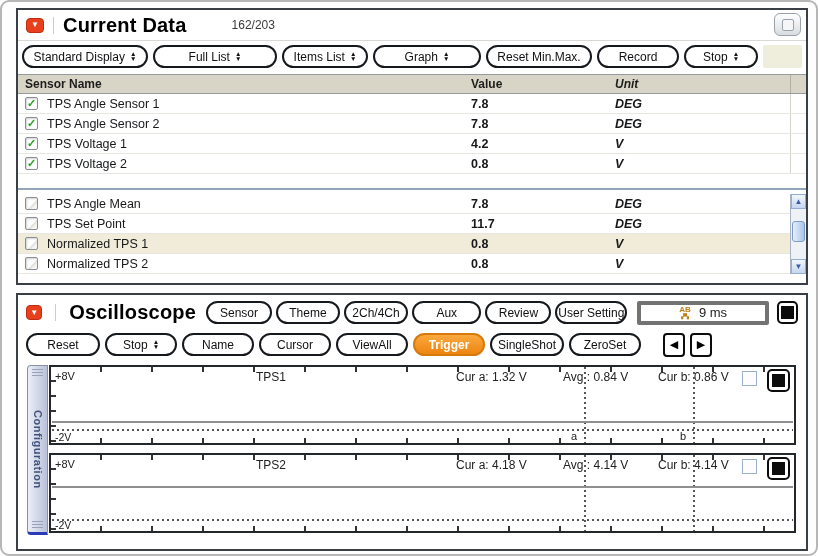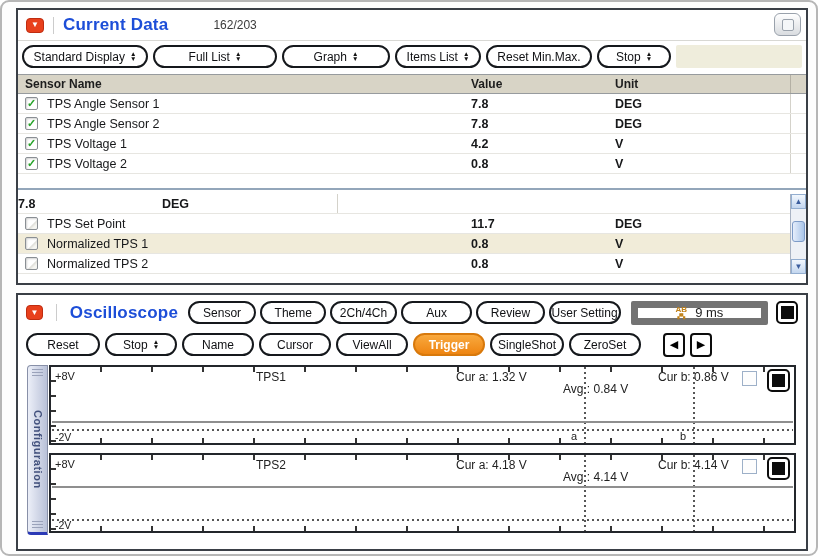--- a/index.html
+++ b/index.html
@@ -8,42 +8,42 @@
 
   .panel { position:absolute; left:14px; width:792px; background:#fff; border:2px solid #3a3f46; }
   #current-data { top:6px; height:277px; }
   #oscilloscope { top:291px; height:258px; }
 
   
   .p-head { position:relative; display:flex; align-items:center; height:31px; padding:0 8px; border-bottom:1px solid #d8d8d4; }
   .red-ic { width:18px; height:15px; background:#e8401c; border:1px solid #bf2c10; border-radius:4px; color:#fff;
             display:flex; align-items:center; justify-content:center; font-size:8px; line-height:1; }
   .hdiv { width:1px; height:17px; background:#ccc; margin:0 9px; }
-  .p-title { font-size:17px; font-weight:bold; color:#1d4ed8; letter-spacing:.2px; }
+  .p-title { font-size:20px; font-weight:bold; color:#000000; letter-spacing:.2px; }
   .counter { font-size:12px; color:#3a3a3a; margin-left:45px; }
   .win-btn { position:absolute; right:5px; top:3px; width:27px; height:23px; border:1px solid #9aa2ac; border-radius:6px;
              background:linear-gradient(#ffffff,#d9dce0); display:flex; align-items:center; justify-content:center; cursor:pointer; }
   .win-btn .sq { width:12px; height:12px; background:#f4f6f8; border:1.5px solid #9aa2ac; border-radius:2px; }
 
   
   .btn { height:23px; background:#fff; border:2px solid #15181c; border-radius:12px; font-size:12px; color:#101114;
          display:inline-flex; align-items:center; justify-content:center; gap:5px; padding:0 6px; white-space:nowrap; cursor:pointer;
          font-family:"Liberation Sans", sans-serif; }
   .spin { display:inline-flex; flex-direction:column; align-items:center; line-height:4.5px; font-size:6.5px; color:#111; }
   .spin::before { content:"▲"; } .spin::after { content:"▼"; }
 
   .toolbar { display:flex; align-items:center; gap:5px; padding:4px 4px 6px 4px; height:33px; }
   .tb-fill { flex:1; align-self:stretch; background:#efeddc; border-radius:2px; }
 
   
   .thead { display:flex; align-items:center; height:20px; background:#d8d4c6; border-top:1px solid #979b9e; border-bottom:1px solid #979b9e;
            font-size:12px; font-weight:bold; color:#1d1d1d; }
   .c-name { flex:1; padding-left:7px; display:flex; align-items:center; gap:9px; min-width:0; }
   .c-val  { width:135px; text-align:left; padding-right:7px; }
-  .c-unit { width:184px; padding-left:9px; }
+  .c-unit { width:184px; padding-left:9px;font-style:italic; }
   .c-rail { width:16px; align-self:stretch; border-left:1px solid #b4b0a4; }
   .rows { position:relative; height:80px; }
   .row { display:flex; align-items:center; height:20px; font-size:12.5px; color:#17181a; border-bottom:1px solid #e7e6e1; }
   .row .c-val, .row .c-unit { font-weight:bold; }
   .row .c-rail { border-left:1px solid #d4d2ca; }
   .row.hl { background:#f1ecd9; }
   .cbx { width:13px; height:13px; border:1px solid #8a8f94; border-radius:2px; background:#fff; flex:0 0 13px;
          display:flex; align-items:center; justify-content:center; font-size:11px; font-weight:bold; color:#27a32a;
          box-shadow:inset 1px 1px 2px rgba(0,0,0,.18); cursor:pointer; }
   .cbx.off { color:transparent; background:linear-gradient(135deg,#ffffff 58%,#dcdcd6 60%,#f6f6f2 78%); }
@@ -54,21 +54,21 @@
   .sbar { position:absolute; right:0; top:0; bottom:0; width:16px; background:#eef1f6; border-left:1px solid #a8b2c2; }
   .sb-btn { position:absolute; left:0; right:0; height:15px; background:linear-gradient(#f2f7fd,#c3d6ef); border:1px solid #93aed0;
             color:#3c5e9e; font-size:8px; display:flex; align-items:center; justify-content:center; cursor:pointer; }
   .sb-up { top:0; } .sb-dn { bottom:0; }
   .sb-thumb { position:absolute; left:1px; right:1px; top:27px; height:21px; border:1px solid #7e9cc8; border-radius:3px;
               background:linear-gradient(90deg,#e6eefb,#a9c5e9); cursor:grab; }
 
   
   #oscilloscope .p-head { height:35px; border-bottom:none; gap:4px; }
   #oscilloscope .p-title { margin-right:6px; }
-  .ab-box { height:24px; width:147px; border:7px solid #737373; border-radius:2px; margin-left:6px;
+  .ab-box { height:24px; width:147px; border:4px solid #737373; border-radius:2px; margin-left:6px;
             display:flex; align-items:center; justify-content:center; gap:8px; font-size:13px; color:#222; }
   .ab-ic { font-size:8px; line-height:7px; font-weight:bold; color:#c08018; text-align:center; letter-spacing:0; }
   .ab-ic::after { content:"▞▚"; display:block; font-size:5px; color:#c08018; }
   .blk-btn { width:23px; height:23px; border:2px solid #0c0c0c; border-radius:5px; background:#fff;
              display:flex; align-items:center; justify-content:center; cursor:pointer; }
   .blk-btn .fill { width:13px; height:13px; background:#0c0c0c; }
   .osc-tb2 { display:flex; align-items:center; gap:5px; padding:2px 8px 6px 8px; height:33px; }
   .btn.trigger { background:linear-gradient(#f9a93e,#ee8512); border-color:#d8790c; color:#fff; font-weight:bold; }
   .arr-btn { width:22px; height:24px; border:2px solid #0c0c0c; border-radius:4px; background:#fff; font-size:11px; color:#000;
              display:flex; align-items:center; justify-content:center; cursor:pointer; }
@@ -86,21 +86,21 @@
   .ch1 { top:2px; } .ch2 { top:90px; }
   .ticks-top, .ticks-bot { position:absolute; left:0; right:0; height:5px;
       background:repeating-linear-gradient(90deg, transparent 0 49px, #333 49px 51px); }
   .ticks-top { top:0; } .ticks-bot { bottom:0; }
   .ticks-left { position:absolute; left:0; top:0; bottom:0; width:5px;
       background:repeating-linear-gradient(180deg, transparent 0 13px, #333 13px 15px); }
   .vlab { position:absolute; left:4px; font-size:11px; color:#222; }
   .vtop { top:3px; } .vbot { bottom:0px; font-size:10.5px; }
   .ch-name { position:absolute; top:3px; left:205px; font-size:12px; color:#222; }
   .readout { position:absolute; top:3px; font-size:12px; color:#222; white-space:nowrap; }
-  .r-a { left:405px; } .r-avg { left:512px;margin-top:12px; } .r-b { left:607px; }
+  .r-a { left:405px; } .r-avg { left:512px; } .r-b { left:607px; }
   .ch-cbx { position:absolute; top:4px; right:37px; width:15px; height:15px; border:1.5px solid #9db0c8; background:#fdfdfd; cursor:pointer; }
   .ch-blk { position:absolute; top:2px; right:4px; }
   .trace { position:absolute; left:1px; right:1px; height:2px; background:#8f8f8f; }
   .zline { position:absolute; left:1px; right:1px; height:2px;
            background:repeating-linear-gradient(90deg,#565656 0 2px, transparent 2px 5px); }
   .curs { position:absolute; top:0; bottom:0; width:1.5px;
           background:repeating-linear-gradient(180deg,#565656 0 2px, transparent 2px 5px); }
   .cv-a { left:533px; } .cv-b { left:642px; }
   .mark { position:absolute; bottom:1px; font-size:11px; color:#222; }
   .m-a { left:520px; } .m-b { left:629px; }
@@ -129,30 +129,33 @@
 
     <div class="toolbar">
       <button class="btn w126">
           <span>Standard Display</span>
           <span class="spin"></span>
         </button>
       <button class="btn w124">
           <span>Full List</span>
           <span class="spin"></span>
         </button>
+      <button class="btn w86">
+          <span>Items List</span>
+          <span class="spin"></span>
+        </button>
       <button class="btn w108">
           <span>Graph</span>
           <span class="spin"></span>
         </button>
-      <button class="btn w86">
-          <span>Items List</span>
-          <span class="spin"></span>
-        </button>
       <button class="btn w106">
           <span>Reset Min.Max.</span>
+        </button>
+      <button class="btn w82">
+          <span>Record</span>
         </button>
       <button class="btn w74">
           <span>Stop</span>
           <span class="spin"></span>
         </button>
       <span class="tb-fill"></span>
     </div>
 
     <div class="thead">
       <div class="c-name">Sensor Name</div>
@@ -207,20 +210,24 @@
         <div class="c-rail"></div>
       </div>
     </div>
 
     <div class="gsep">
         <div class="line"></div>
       </div>
 
     <div class="rows">
       <div class="row">
+        <div class="c-name">
+            <span class="cbx off"></span>
+            <span>TPS Angle Mean</span>
+          </div>
         <div class="c-val">7.8</div>
         <div class="c-unit">DEG</div>
         <div class="c-rail"></div>
       </div>
       <div class="row">
         <div class="c-name">
             <span class="cbx off"></span>
             <span>TPS Set Point</span>
           </div>
         <div class="c-val">11.7</div>

